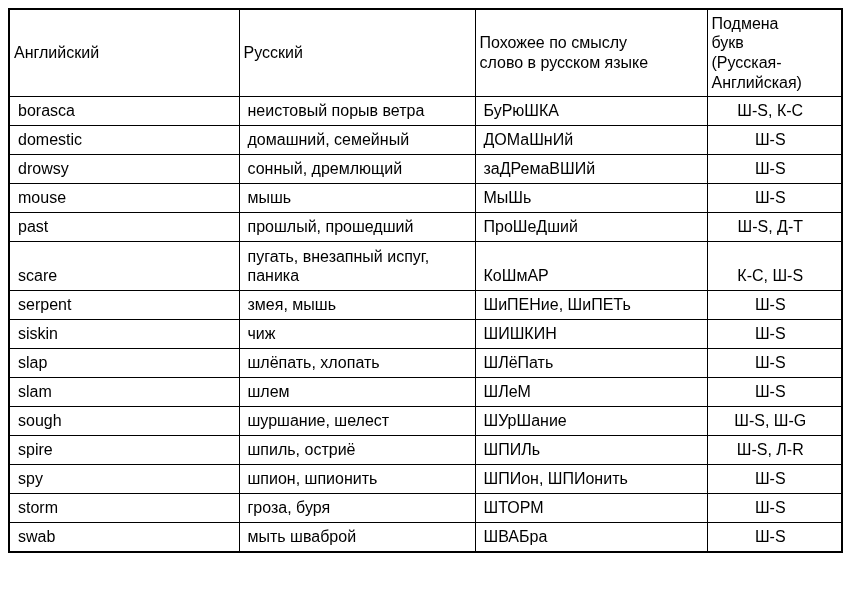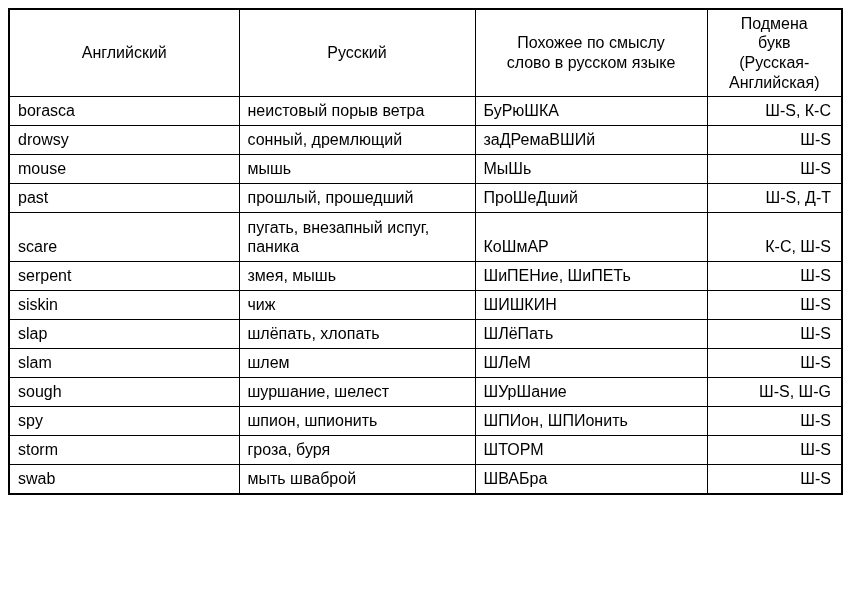--- a/index.html
+++ b/index.html
@@ -28,32 +28,32 @@
   table.vocab col.c4 { width: 135px; }
   table.vocab th, table.vocab td {
     border: 1px solid #000000;
     font-weight: normal;
     font-size: 16px;
     line-height: 1.22;
     overflow: hidden;
   }
   thead th {
     height: 82px;
-    text-align: center;
+    text-align: left;
     vertical-align: middle;
     white-space: pre-line;
     padding: 2px 4px;
   }
   tbody td {
     height: 23px;
     vertical-align: bottom;
     padding: 1px 8px 4px 8px;
   }
   tbody tr.tall td { height: 43px; }
-  td.c-sub { text-align: right; padding-left: 2px; padding-right: 10px; }
+  td.c-sub { text-align: center; padding-left: 2px; padding-right: 10px; }
 </style>
 </head>
 <body>
 
 <div class="page">
   <table class="vocab">
     <colgroup>
         <col class="c1">
         <col class="c2">
         <col class="c3">
@@ -70,20 +70,26 @@
 (Русская-
 Английская)</th>
       </tr>
     </thead>
     <tbody>
       <tr>
         <td>borasca</td>
         <td>неистовый порыв ветра</td>
         <td>БуРюШКА</td>
         <td class="c-sub">Ш-S, К-C</td>
+      </tr>
+      <tr>
+        <td>domestic</td>
+        <td>домашний, семейный</td>
+        <td>ДОМаШнИй</td>
+        <td class="c-sub">Ш-S</td>
       </tr>
       <tr>
         <td>drowsy</td>
         <td>сонный, дремлющий</td>
         <td>заДРемаВШИй</td>
         <td class="c-sub">Ш-S</td>
       </tr>
       <tr>
         <td>mouse</td>
         <td>мышь</td>
@@ -126,20 +132,26 @@
         <td>ШЛеМ</td>
         <td class="c-sub">Ш-S</td>
       </tr>
       <tr>
         <td>sough</td>
         <td>шуршание, шелест</td>
         <td>ШУрШание</td>
         <td class="c-sub">Ш-S, Ш-G</td>
       </tr>
       <tr>
+        <td>spire</td>
+        <td>шпиль, остриё</td>
+        <td>ШПИЛь</td>
+        <td class="c-sub">Ш-S, Л-R</td>
+      </tr>
+      <tr>
         <td>spy</td>
         <td>шпион, шпионить</td>
         <td>ШПИон, ШПИонить</td>
         <td class="c-sub">Ш-S</td>
       </tr>
       <tr>
         <td>storm</td>
         <td>гроза, буря</td>
         <td>ШТОРМ</td>
         <td class="c-sub">Ш-S</td>

